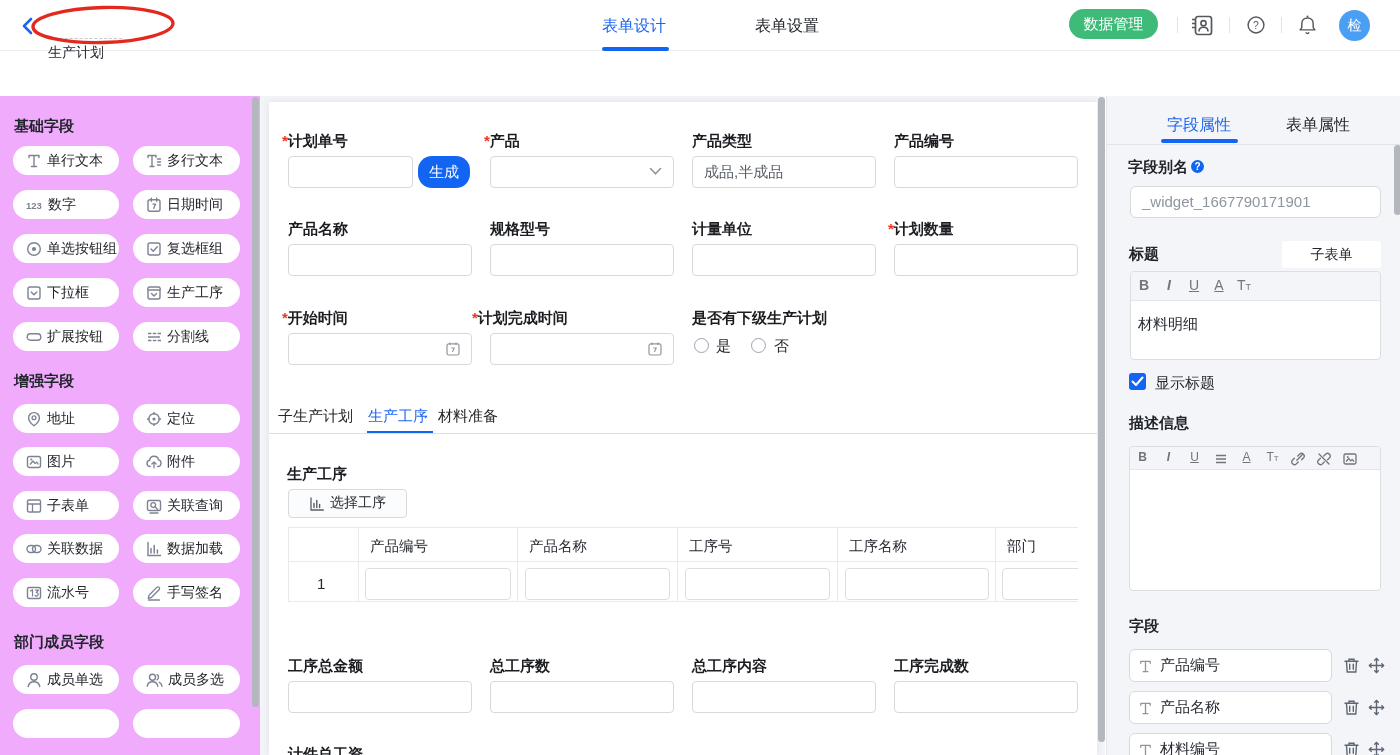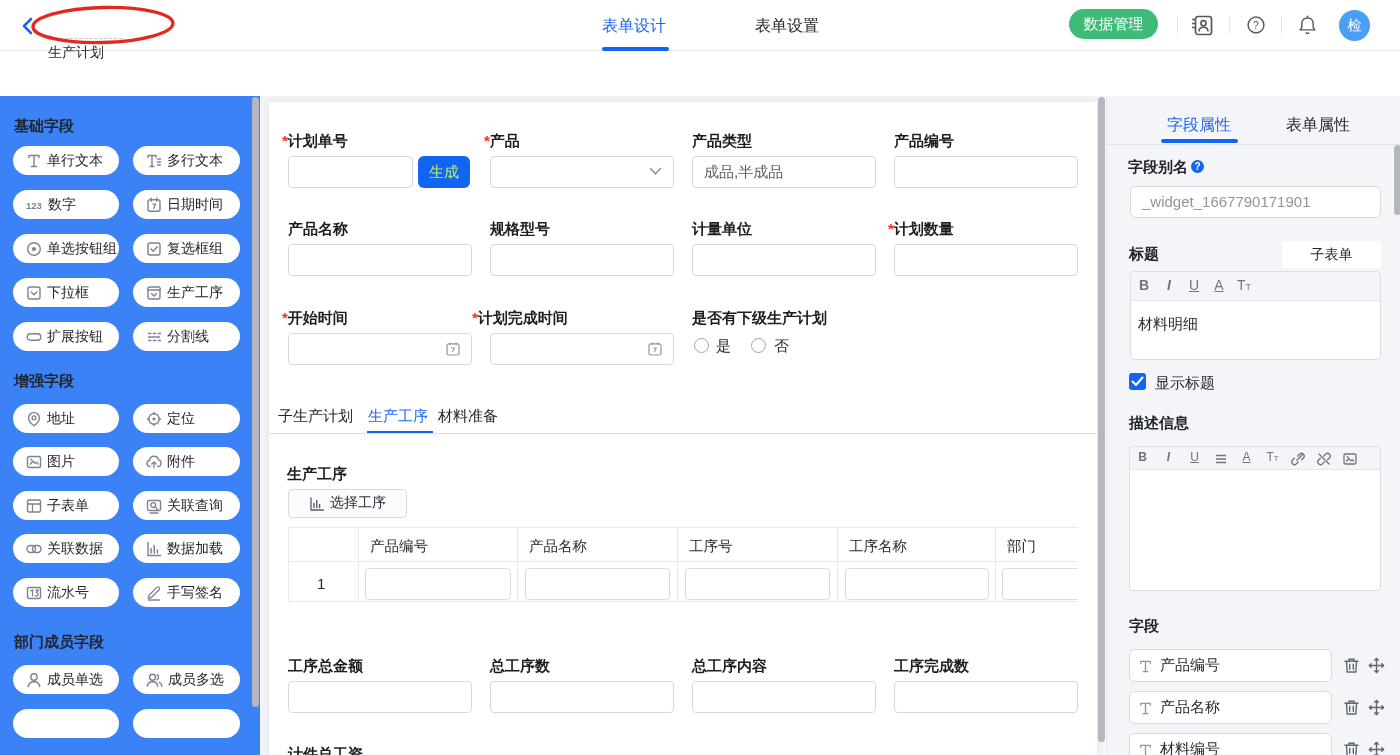--- a/index.html
+++ b/index.html
@@ -6,21 +6,21 @@
   html,body { width:1400px; height:755px; overflow:hidden; font-family:"Liberation Sans",sans-serif; background:#fff; }
   .abs { position:absolute; }
   #page { position:relative; width:1400px; height:755px; overflow:hidden; }
   
   #hd { position:absolute; left:0; top:0; width:1400px; height:51px; background:#fff; border-bottom:1px solid #ebedf0; z-index:30; }
   .hline { position:absolute; width:1px; background:#e2e3e6; top:17px; height:16px; }
   
   #tb { position:absolute; left:0; top:52px; width:1400px; height:44px; background:#fff; z-index:25; }
   .tblink { position:absolute; top:14px; font-size:15px; color:#1d66f2; }
   
-  #sb { position:absolute; left:0; top:96px; width:260px; height:659px; background:#3b82f6; overflow:hidden; }
+  #sb { position:absolute; left:0; top:96px; width:260px; height:659px; background:#f0abfc; overflow:hidden; }
   .sbhead { position:absolute; left:14px; font-size:15px; font-weight:700; color:#20242b; }
   .pill { position:absolute; width:106px; height:29px; background:#fff; border-radius:15px; display:flex; align-items:center; font-size:14px; color:#23262d; }
   .pill svg { margin-left:13px; margin-right:5px; flex:none; }
   .pill .t { white-space:nowrap; letter-spacing:0; }
   .c2 { left:133px; width:107px; }
   .c1 { left:13px; }
   
   #mid { position:absolute; left:260px; top:96px; width:845px; height:659px; background:#f3f4f8; }
   #cv { position:absolute; left:9px; top:6px; width:828px; height:653px; background:#fff; overflow:hidden; box-shadow:0 0 7px rgba(31,35,41,.09); }
   .flbl { position:absolute; font-size:15px; font-weight:700; color:#1b1d21; white-space:nowrap; }
@@ -235,21 +235,21 @@
       </div>
     <div class="scroll" style="left:252px;top:1px;height:610px;"></div>
   </div>
   <div id="mid">
       <div id="cv">
     <div class="flbl" style="left:13px;top:30px;"><span class="req">*</span>计划单号</div>
     <div class="flbl" style="left:215px;top:30px;"><span class="req">*</span>产品</div>
     <div class="flbl" style="left:423px;top:30px;">产品类型</div>
     <div class="flbl" style="left:625px;top:30px;">产品编号</div>
     <div class="inp" style="left:19px;top:54px;width:125px;"></div>
-    <div class="abs" style="left:149px;top:54px;width:52px;height:32px;background:#1264f2;border-radius:6px;color:#bef264;font-size:15px;text-align:center;line-height:32px;">生成</div>
+    <div class="abs" style="left:149px;top:54px;width:52px;height:32px;background:#1264f2;border-radius:14px;color:#ffffff;font-size:15px;text-align:center;line-height:32px;">生成</div>
     <div class="inp" style="left:221px;top:54px;width:184px;">
           <svg style="position:absolute;right:11px;top:10px" width="13" height="9" viewBox="0 0 13 9">
             <path d="M1.5 1.5 L6.5 6.8 L11.5 1.5" fill="none" stroke="#8f959e" stroke-width="1.6" stroke-linecap="round" stroke-linejoin="round"></path>
           </svg>
         </div>
     <div class="inp" style="left:423px;top:54px;width:184px;font-size:15px;color:#565c66;line-height:29px;padding-left:11px;">成品,半成品</div>
     <div class="inp" style="left:625px;top:54px;width:184px;"></div>
     <div class="flbl" style="left:19px;top:118px;">产品名称</div>
     <div class="flbl" style="left:221px;top:118px;">规格型号</div>
     <div class="flbl" style="left:423px;top:118px;">计量单位</div>

